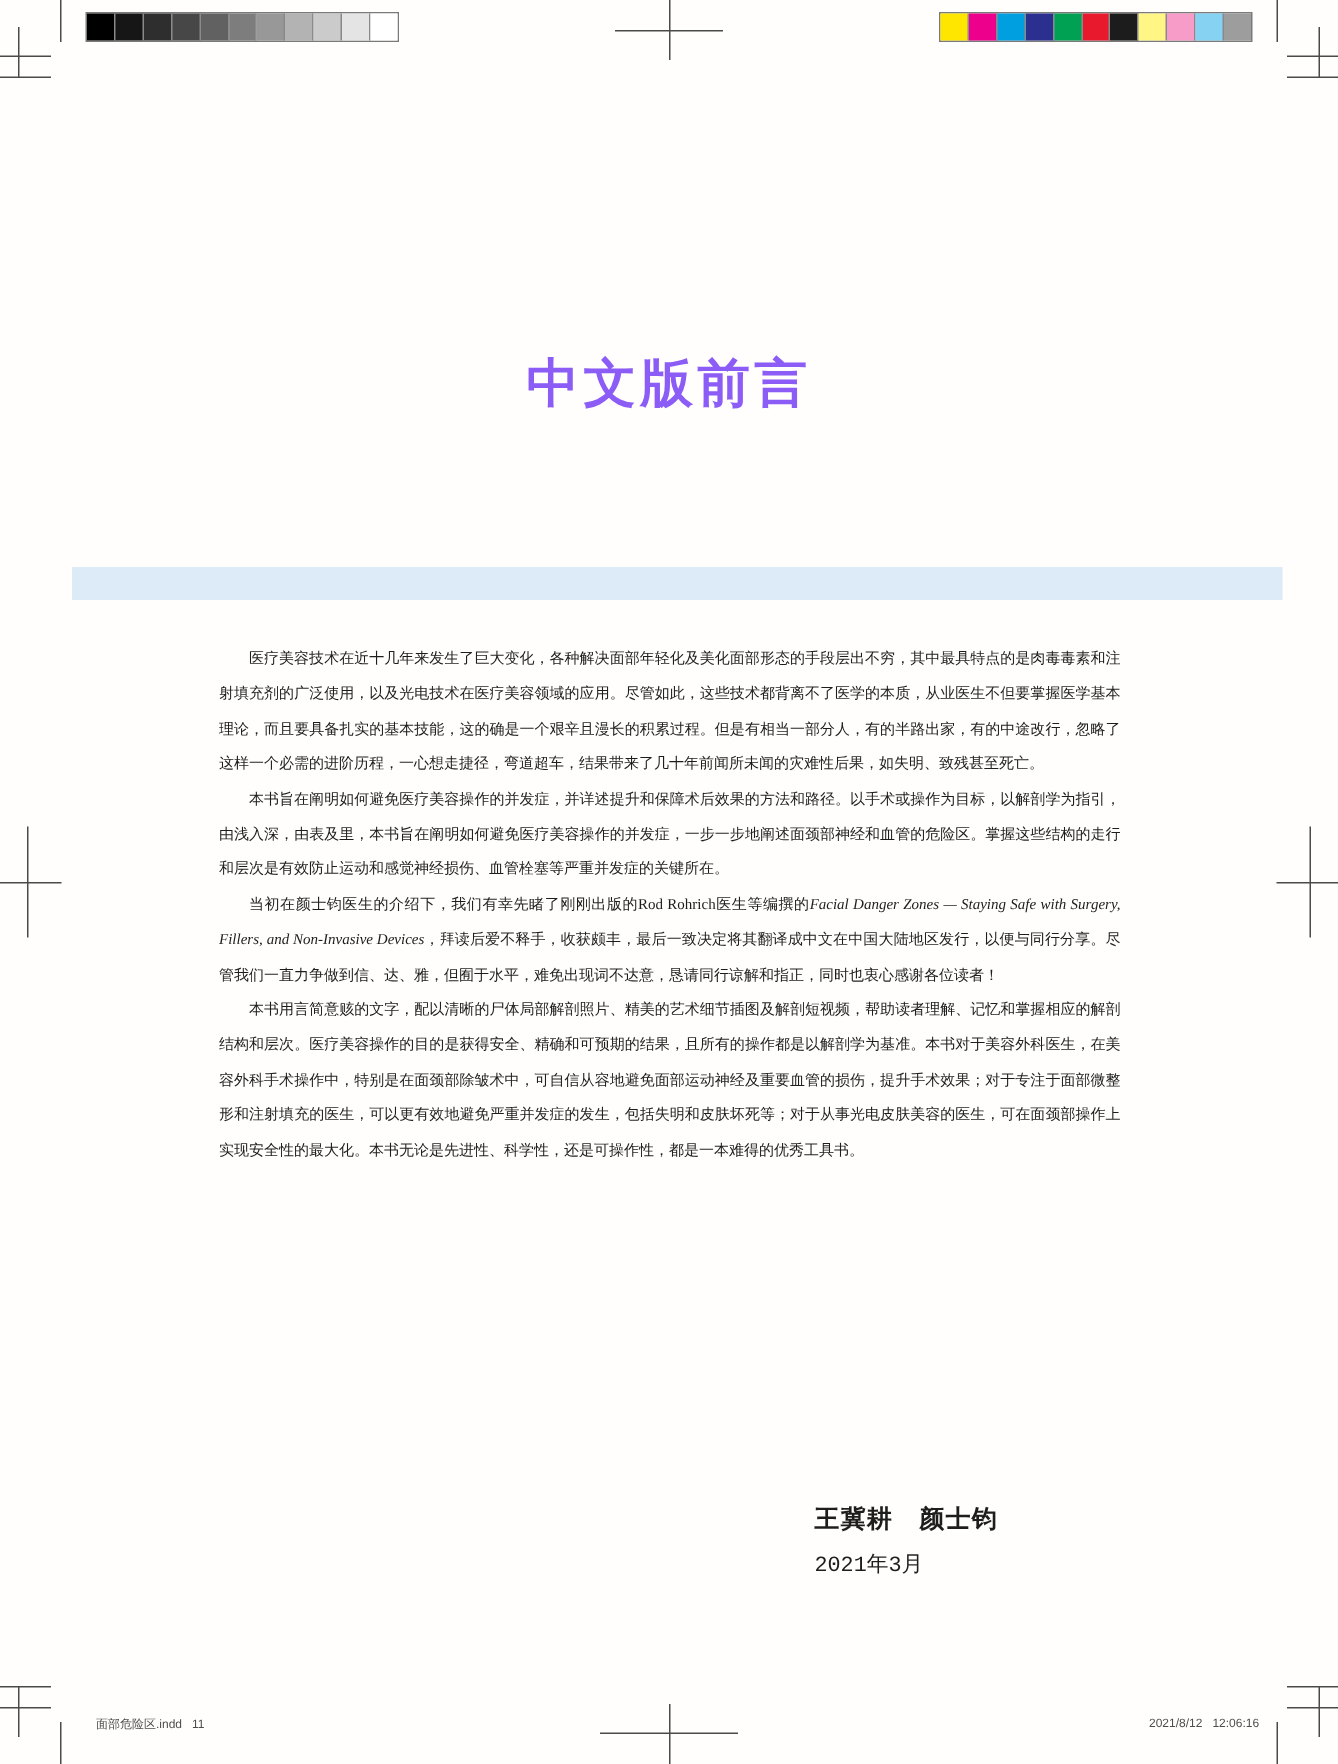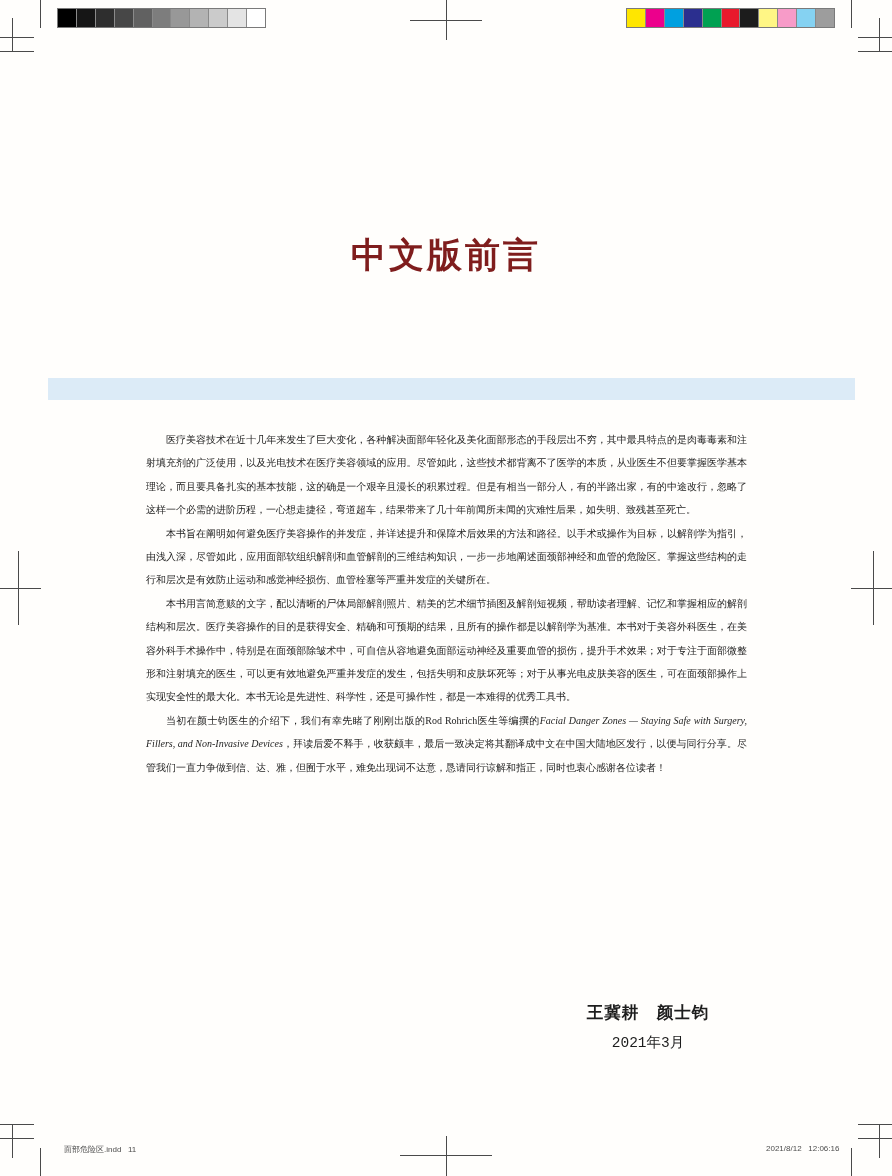--- a/index.html
+++ b/index.html
@@ -19,39 +19,39 @@
   .calbar .swatch{flex:1 1 auto;border-right:1px solid #8a8a8a;}
   .calbar .swatch:last-child{border-right:none;}
   #graybar{left:57px;}
   #colorbar{left:626px;}
   
   .mk{position:absolute;background:#4a4a4a;}
   
   .title{
     position:absolute;top:232px;left:0;width:892px;
     text-align:center;font-size:35px;font-weight:bold;
-    letter-spacing:3px;color:#7f1d1d;
+    letter-spacing:3px;color:#8b5cf6;
   }
   
   .band{
     position:absolute;left:48px;top:378px;width:807px;height:22px;
     background:#dcebf7;
   }
   
   .body-text{
     position:absolute;left:146px;top:428px;width:601px;
     font-size:10px;line-height:23.4px;color:#1d1d1d;
     text-align:justify;
   }
   .body-text p{margin:0;text-indent:2em;}
   .body-text .it{font-style:italic;}
   
   .sig-block{
     position:absolute;top:1002px;right:139px;width:210px;
-    text-align:center;color:#1d1d1d;
+    color:#1d1d1d;
   }
   .sig-names{font-size:16.5px;font-weight:bold;letter-spacing:1px;}
   .sig-date{font-size:14.5px;margin-top:9px;font-family:Liberation Mono, monospace;}
   
   .slug{
     position:absolute;font-family:"Liberation Sans","DejaVu Sans",sans-serif;
     font-size:8px;color:#4d4d4d;white-space:pre;
   }
   #slug-left{left:64px;top:1144px;}
   #slug-right{left:766px;top:1144px;}
@@ -119,23 +119,23 @@
 
   <div class="mk" style="left:873px;top:551px;width:1px;height:74px;"></div>
   <div class="mk" style="left:851px;top:588px;width:41px;height:1px;"></div>
 
   <div class="title">中文版前言</div>
 
   <div class="band"></div>
 
   <div class="body-text">
     <p>医疗美容技术在近十几年来发生了巨大变化，各种解决面部年轻化及美化面部形态的手段层出不穷，其中最具特点的是肉毒毒素和注射填充剂的广泛使用，以及光电技术在医疗美容领域的应用。尽管如此，这些技术都背离不了医学的本质，从业医生不但要掌握医学基本理论，而且要具备扎实的基本技能，这的确是一个艰辛且漫长的积累过程。但是有相当一部分人，有的半路出家，有的中途改行，忽略了这样一个必需的进阶历程，一心想走捷径，弯道超车，结果带来了几十年前闻所未闻的灾难性后果，如失明、致残甚至死亡。</p>
-    <p>本书旨在阐明如何避免医疗美容操作的并发症，并详述提升和保障术后效果的方法和路径。以手术或操作为目标，以解剖学为指引，由浅入深，尽管如此，应用面部软组织解剖和血管解剖的三维结构知识，一步一步地阐述面颈部神经和血管的危险区。掌握这些结构的走行和层次是有效防止运动和感觉神经损伤、血管栓塞等严重并发症的关键所在。</p>
+    <p>本书旨在阐明如何避免医疗美容操作的并发症，并详述提升和保障术后效果的方法和路径。以手术或操作为目标，以解剖学为指引，由浅入深，由表及里，本书旨在阐明如何避免医疗美容操作的并发症，一步一步地阐述面颈部神经和血管的危险区。掌握这些结构的走行和层次是有效防止运动和感觉神经损伤、血管栓塞等严重并发症的关键所在。</p>
+    <p><span>当初在颜士钧医生的介绍下，我们有幸先睹了刚刚出版的Rod Rohrich医生等编撰的</span><span class="it">Facial Danger Zones — Staying Safe with Surgery, Fillers, and Non-Invasive Devices</span><span>，拜读后爱不释手，收获颇丰，最后一致决定将其翻译成中文在中国大陆地区发行，以便与同行分享。尽管我们一直力争做到信、达、雅，但囿于水平，难免出现词不达意，恳请同行谅解和指正，同时也衷心感谢各位读者！</span></p>
     <p>本书用言简意赅的文字，配以清晰的尸体局部解剖照片、精美的艺术细节插图及解剖短视频，帮助读者理解、记忆和掌握相应的解剖结构和层次。医疗美容操作的目的是获得安全、精确和可预期的结果，且所有的操作都是以解剖学为基准。本书对于美容外科医生，在美容外科手术操作中，特别是在面颈部除皱术中，可自信从容地避免面部运动神经及重要血管的损伤，提升手术效果；对于专注于面部微整形和注射填充的医生，可以更有效地避免严重并发症的发生，包括失明和皮肤坏死等；对于从事光电皮肤美容的医生，可在面颈部操作上实现安全性的最大化。本书无论是先进性、科学性，还是可操作性，都是一本难得的优秀工具书。</p>
-    <p><span>当初在颜士钧医生的介绍下，我们有幸先睹了刚刚出版的Rod Rohrich医生等编撰的</span><span class="it">Facial Danger Zones — Staying Safe with Surgery, Fillers, and Non-Invasive Devices</span><span>，拜读后爱不释手，收获颇丰，最后一致决定将其翻译成中文在中国大陆地区发行，以便与同行分享。尽管我们一直力争做到信、达、雅，但囿于水平，难免出现词不达意，恳请同行谅解和指正，同时也衷心感谢各位读者！</span></p>
   </div>
 
   <div class="sig-block">
     <div class="sig-names">王冀耕　颜士钧</div>
     <div class="sig-date">2021年3月</div>
   </div>
 
   <div id="slug-left" class="slug">面部危险区.indd   11</div>
   <div id="slug-right" class="slug">2021/8/12   12:06:16</div>
 

